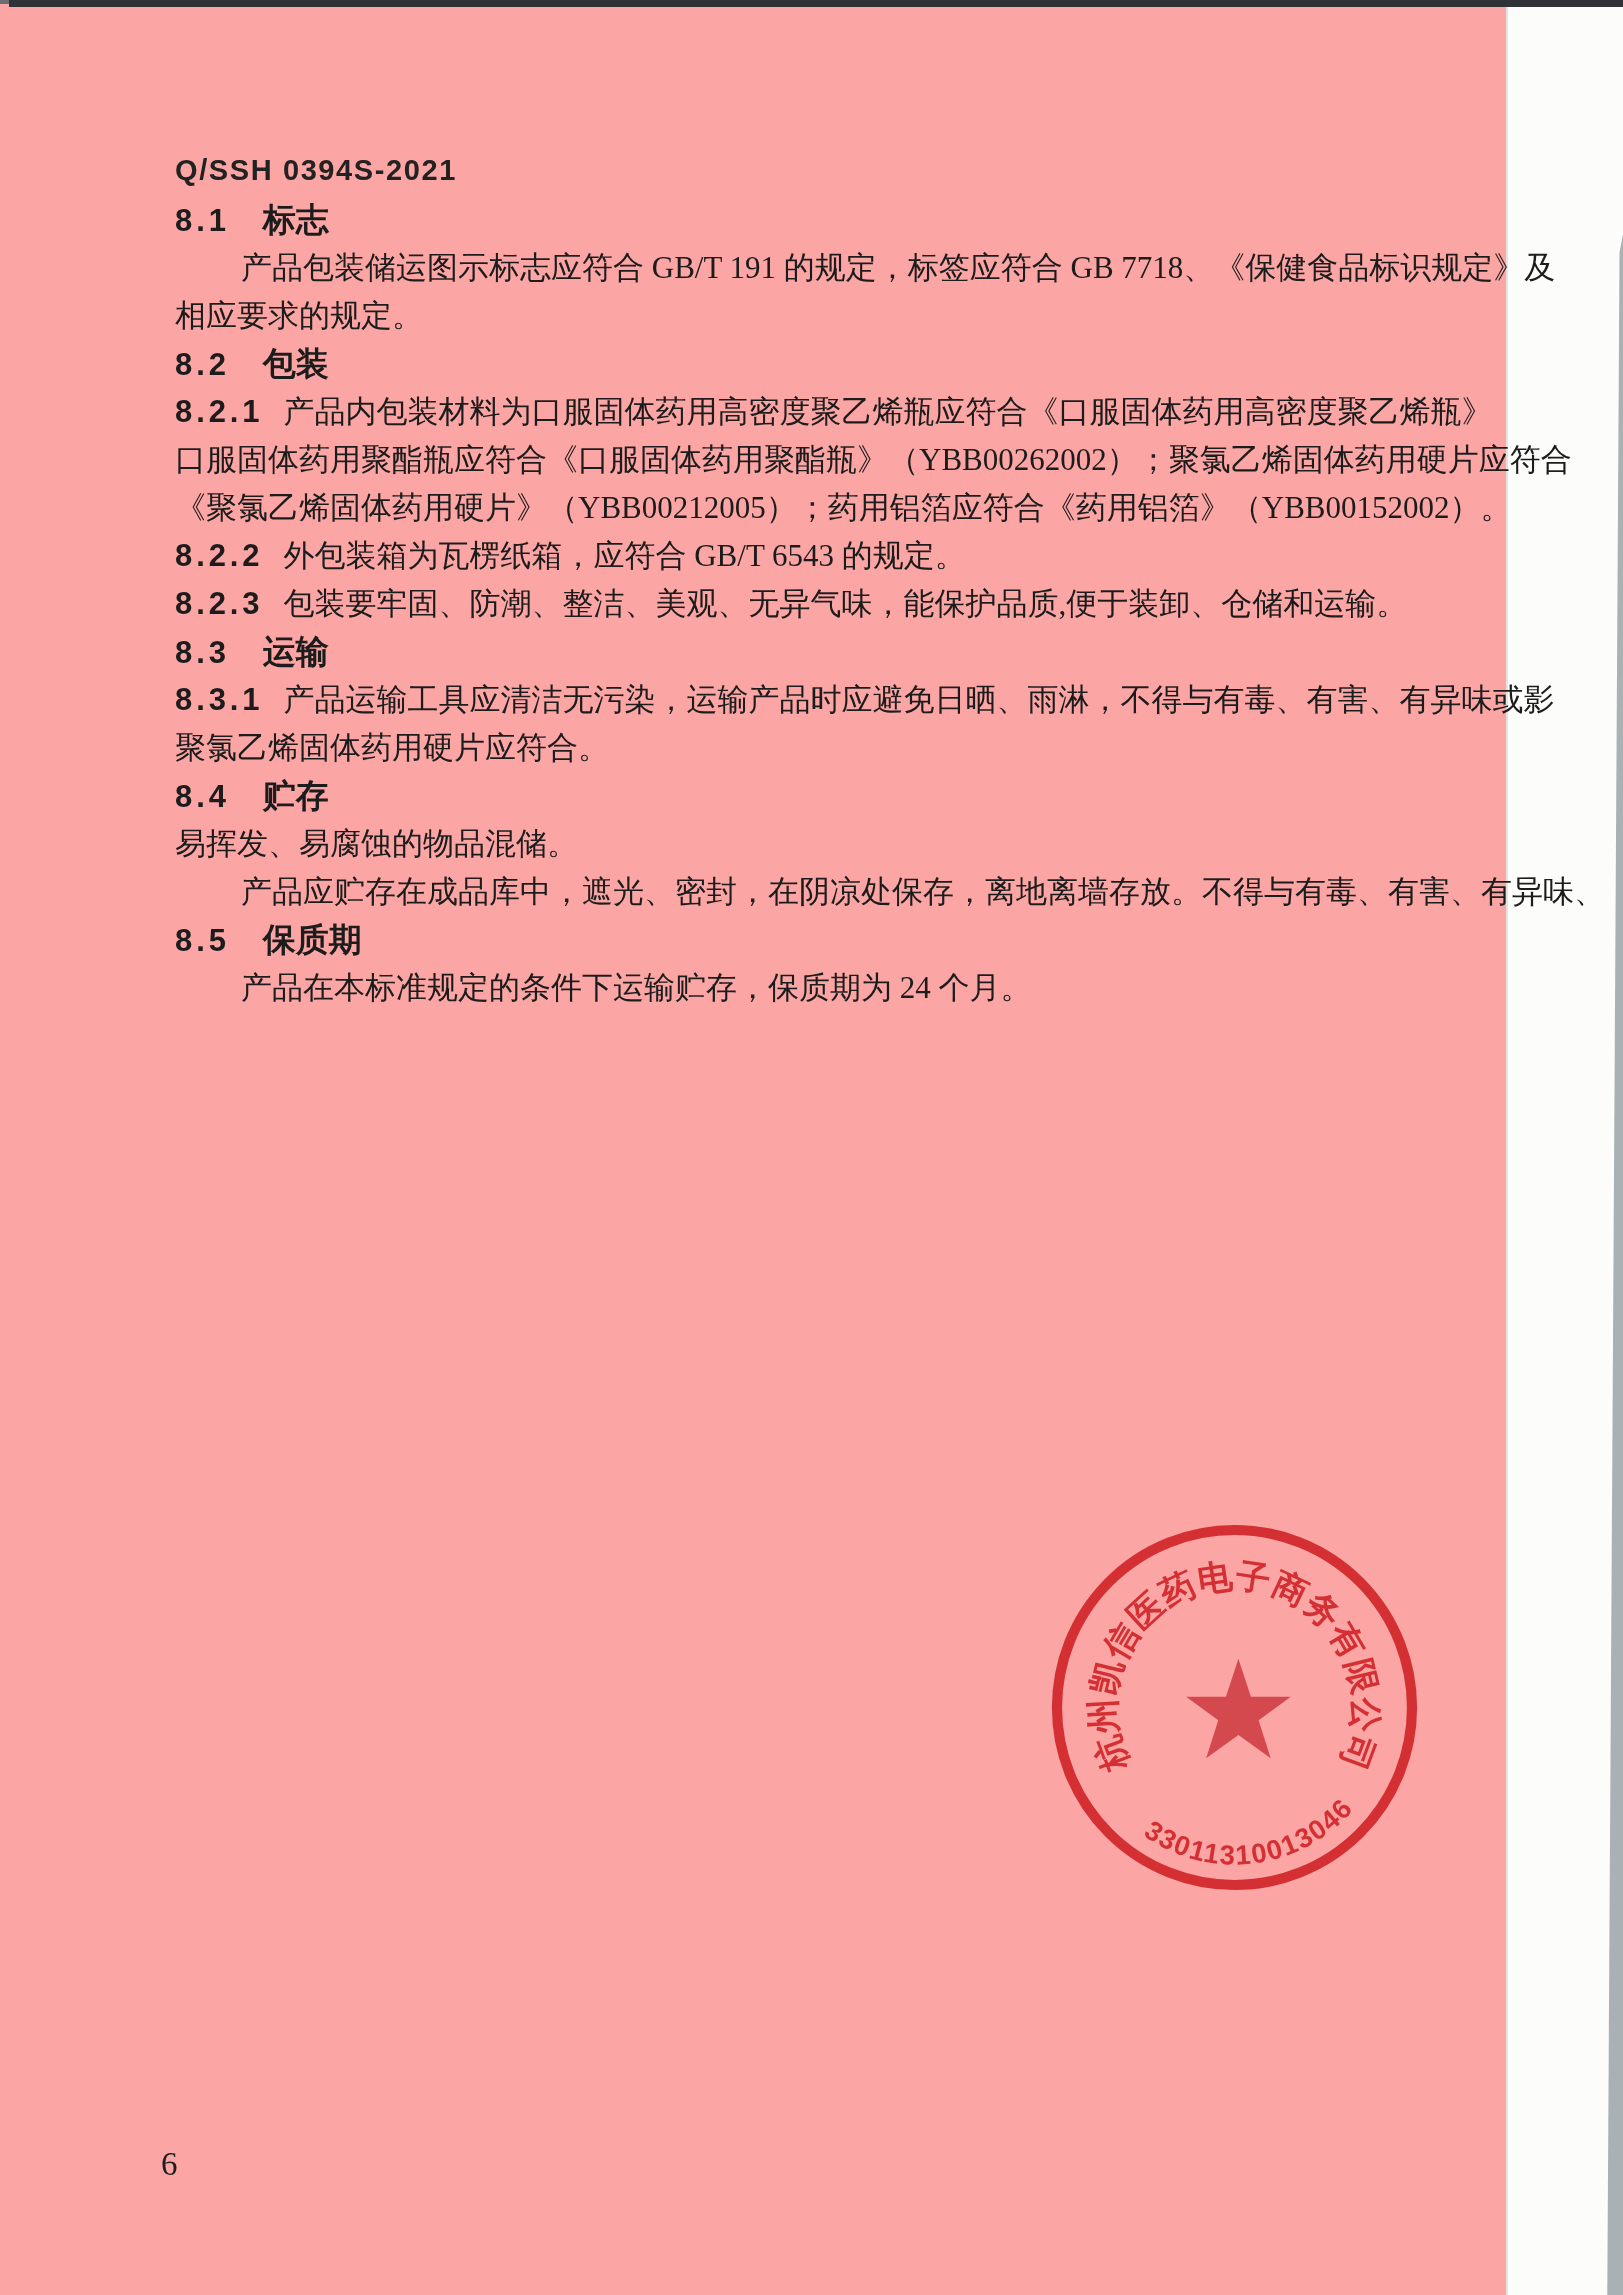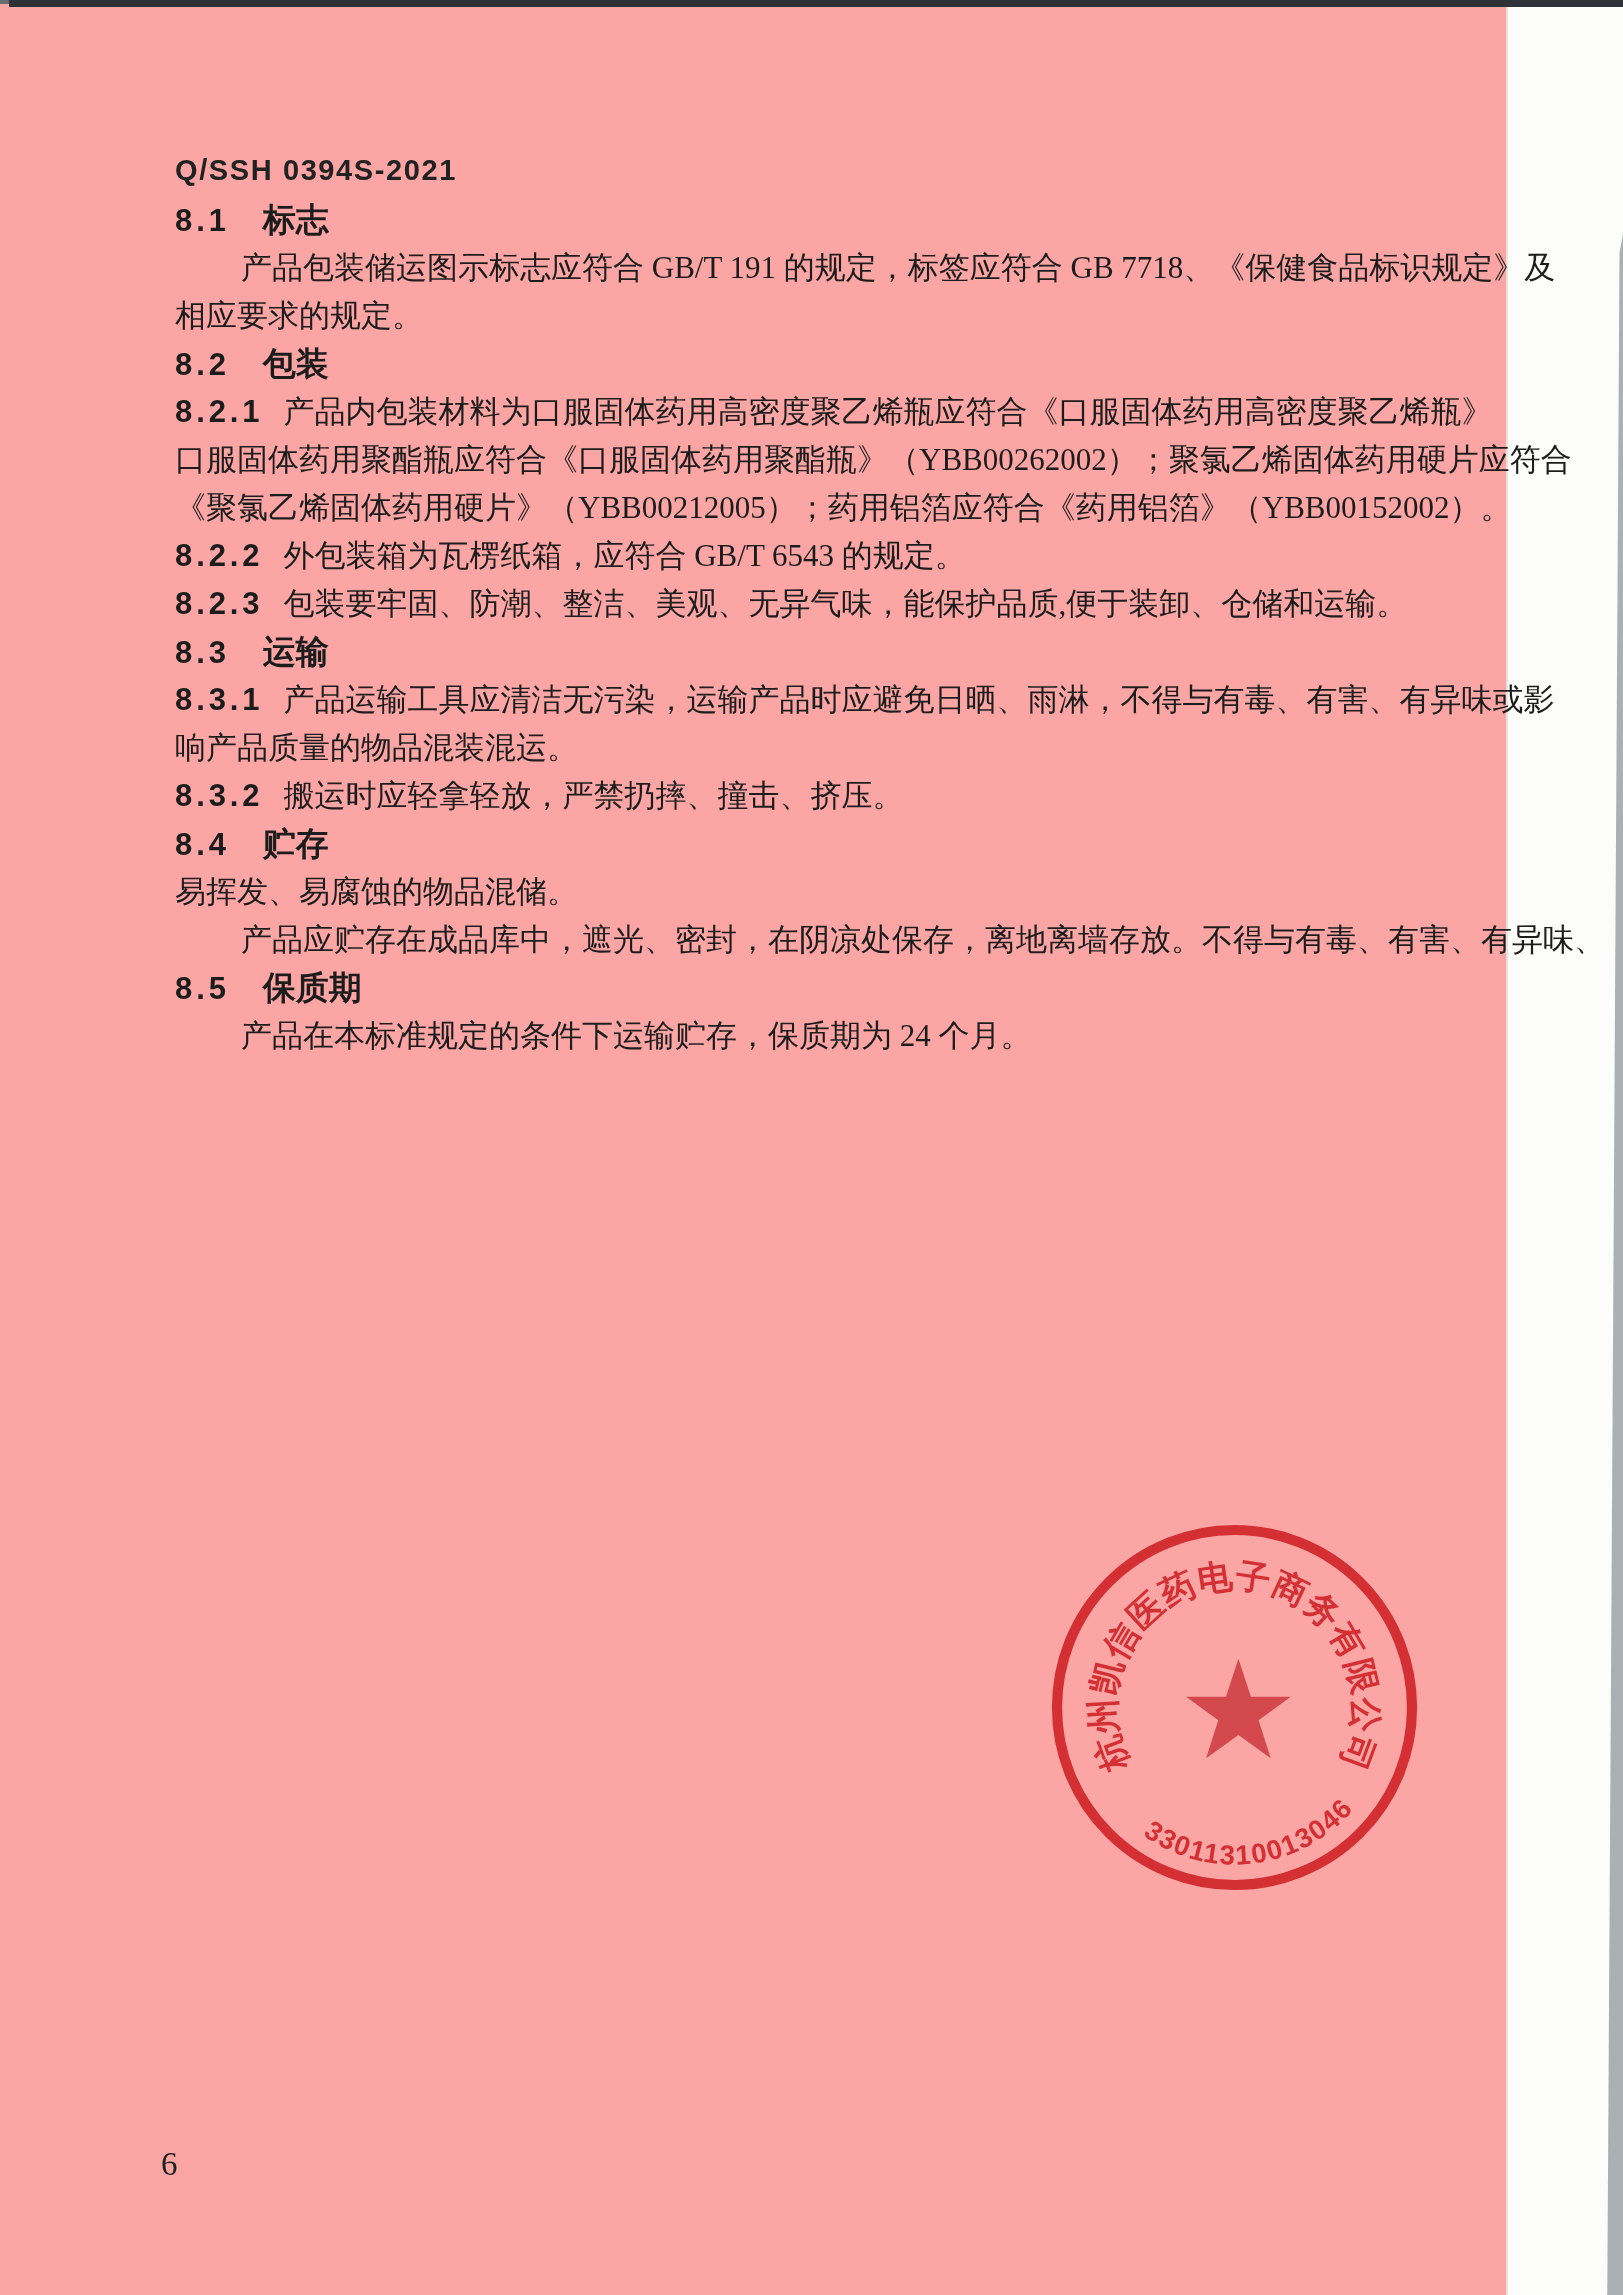--- a/index.html
+++ b/index.html
@@ -59,22 +59,21 @@
     <div class="line indent"><span class="ln-text">产品包装储运图示标志应符合 GB/T 191 的规定，标签应符合 GB 7718、《保健食品标识规定》及</span></div>
     <div class="line"><span class="ln-text">相应要求的规定。</span></div>
     <div class="line heading"><span class="ln-num">8.2</span><span class="ln-text">包装</span></div>
     <div class="line"><span class="ln-num">8.2.1</span><span class="ln-text">产品内包装材料为口服固体药用高密度聚乙烯瓶应符合《口服固体药用高密度聚乙烯瓶》</span></div>
     <div class="line"><span class="ln-text">口服固体药用聚酯瓶应符合《口服固体药用聚酯瓶》（YBB00262002）；聚氯乙烯固体药用硬片应符合</span></div>
     <div class="line"><span class="ln-text">《聚氯乙烯固体药用硬片》（YBB00212005）；药用铝箔应符合《药用铝箔》（YBB00152002）。</span></div>
     <div class="line"><span class="ln-num">8.2.2</span><span class="ln-text">外包装箱为瓦楞纸箱，应符合 GB/T 6543 的规定。</span></div>
     <div class="line"><span class="ln-num">8.2.3</span><span class="ln-text">包装要牢固、防潮、整洁、美观、无异气味，能保护品质,便于装卸、仓储和运输。</span></div>
     <div class="line heading"><span class="ln-num">8.3</span><span class="ln-text">运输</span></div>
     <div class="line"><span class="ln-num">8.3.1</span><span class="ln-text">产品运输工具应清洁无污染，运输产品时应避免日晒、雨淋，不得与有毒、有害、有异味或影</span></div>
-    <div class="line"><span class="ln-text">响产品质量的物品混装混运。</span></div>
-    <div class="line"><span class="ln-num">8.3.2</span><span class="ln-text">搬运时应轻拿轻放，严禁扔摔、撞击、挤压。</span></div>
+    <div class="line"><span class="ln-text">聚氯乙烯固体药用硬片应符合。</span></div>
     <div class="line heading"><span class="ln-num">8.4</span><span class="ln-text">贮存</span></div>
     <div class="line"><span class="ln-text">易挥发、易腐蚀的物品混储。</span></div>
     <div class="line indent"><span class="ln-text">产品应贮存在成品库中，遮光、密封，在阴凉处保存，离地离墙存放。不得与有毒、有害、有异味、</span></div>
     <div class="line heading"><span class="ln-num">8.5</span><span class="ln-text">保质期</span></div>
     <div class="line indent"><span class="ln-text">产品在本标准规定的条件下运输贮存，保质期为 24 个月。</span></div>
   </div>
 
   <div class="stamp">
     <svg width="377" height="377" viewBox="-240 -240 480 480" xmlns="http://www.w3.org/2000/svg">
       <circle r="226" fill="none" stroke-width="13" stroke="#d1282b"></circle>

